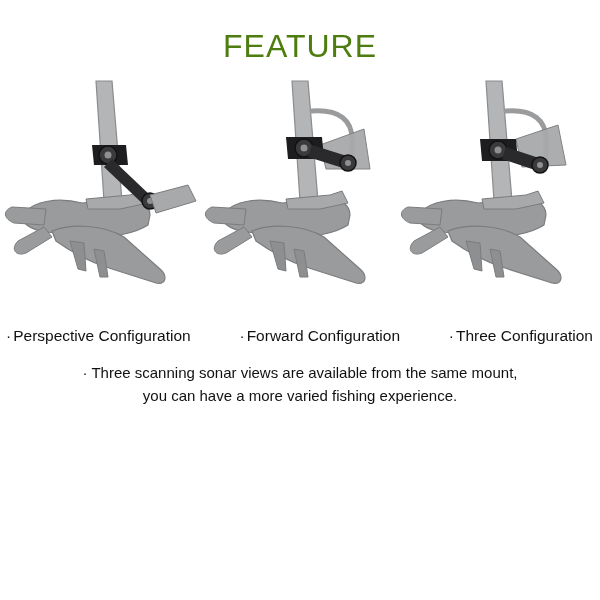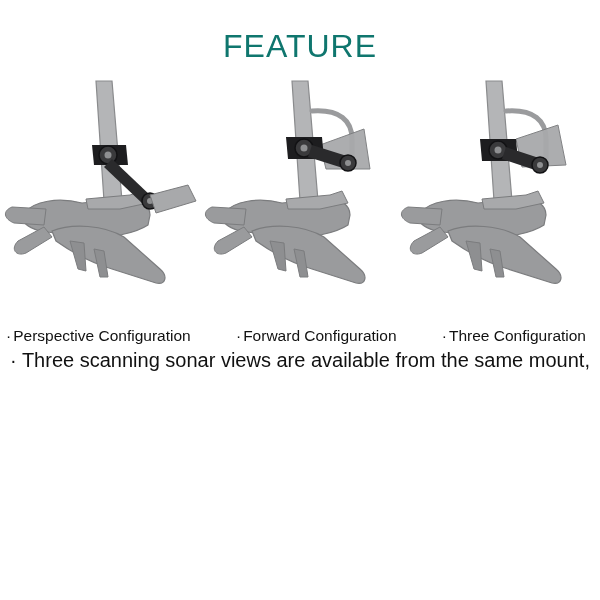--- a/index.html
+++ b/index.html
@@ -19,21 +19,21 @@
     width: 600px;
     height: 600px;
     box-sizing: border-box;
   }
   .title {
     text-align: center;
     font-size: 32px;
     letter-spacing: 1px;
     font-weight: 400;
     margin: 28px 0 0 0;
-    color: #0f766e;
+    color: #4d7c0f;
   }
   .figures {
     position: relative;
     width: 600px;
     height: 250px;
     margin-top: 8px;
   }
   .fig {
     position: absolute;
     top: 0;
@@ -41,35 +41,36 @@
     height: 250px;
   }
   .fig.f1 { left: 0px; }
   .fig.f2 { left: 200px; }
   .fig.f3 { left: 400px; }
 
   .captions {
     display: flex;
     justify-content: space-between;
     align-items: center;
-    padding: 4px 14px 0 6px;
+    padding: 4px 7px 0 6px;
     box-sizing: border-box;
     width: 600px;
   }
   .caption {
     font-size: 15.5px;
     color: #111;
     white-space: nowrap;
   }
   .caption .bullet { margin-right: 2px; }
 
   .notes {
+    margin-top: 16px;
     text-align: center;
     line-height: 1.55;
-    font-size: 20px;
+    font-size: 15px;
     color: #111;
   }
   .notes .line { display: block; }
 
   svg { display: block; }
 </style>
 </head>
 <body>
 
 <div class="page">
@@ -172,15 +173,16 @@
     <div class="caption">
       <span class="bullet">·</span><span>Forward Configuration</span>
     </div>
     <div class="caption">
       <span class="bullet">·</span><span>Three Configuration</span>
     </div>
   </div>
 
   <div class="notes">
     <span class="line">· Three scanning sonar views are available from the same mount,</span>
+    <span class="line">you can have a more varied fishing experience.</span>
   </div>
 
 </div>
 
 </body></html>

